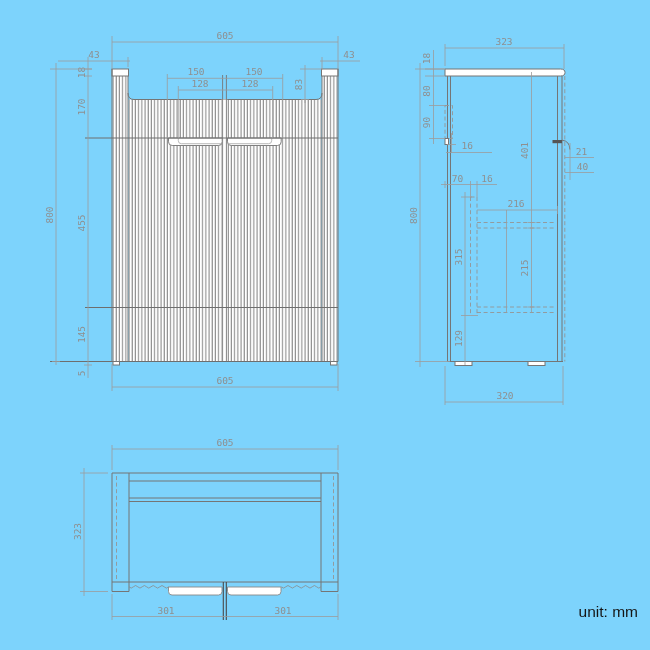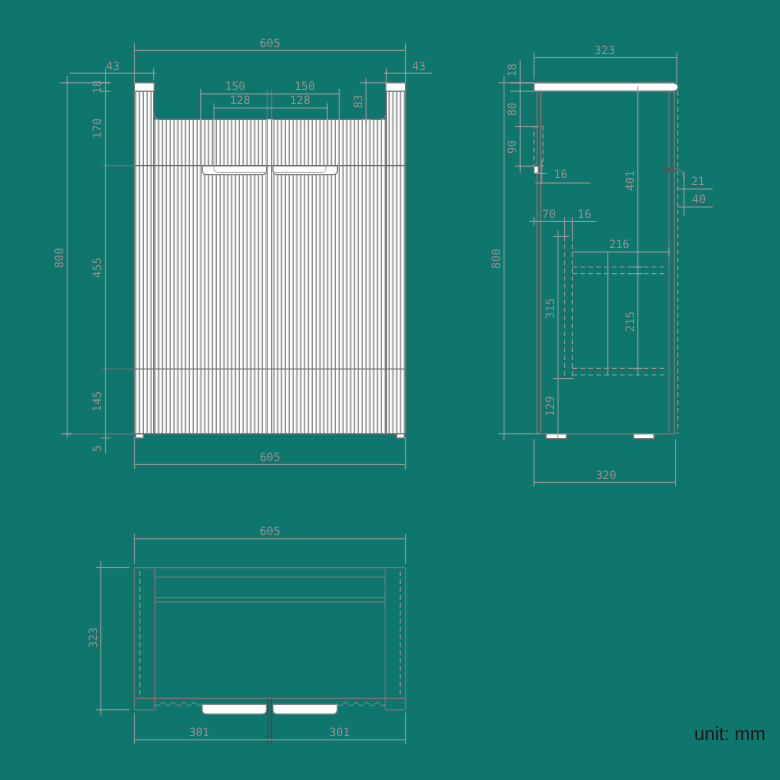--- a/index.html
+++ b/index.html
@@ -1,16 +1,16 @@
 <!DOCTYPE html>
 <html><head>
 <meta charset="utf-8">
 <style>
   html,body{margin:0;padding:0;background:#ffffff;}
-  .page{width:650px;height:650px;position:relative;background:#0f766e;overflow:hidden;}
+  .page{width:650px;height:650px;position:relative;background:#7dd3fc;overflow:hidden;}
   svg text{font-family:"DejaVu Sans Mono","Liberation Mono",monospace;font-size:9.5px;fill:#8f8f8f;}
   svg text.unit{font-family:"Liberation Sans","DejaVu Sans",sans-serif;font-size:15.5px;fill:#151515;}
   .obj{stroke:#757575;stroke-width:1;fill:none;}
   .objd{stroke:#6e6e6e;stroke-width:1;fill:none;}
   .hid{stroke:#949494;stroke-width:0.9;fill:none;stroke-dasharray:4 2.6;}
   .dim{stroke:#9c9c9c;stroke-width:0.8;fill:none;}
   .wfill{fill:#ffffff;}
 </style>
 </head>
 <body>

